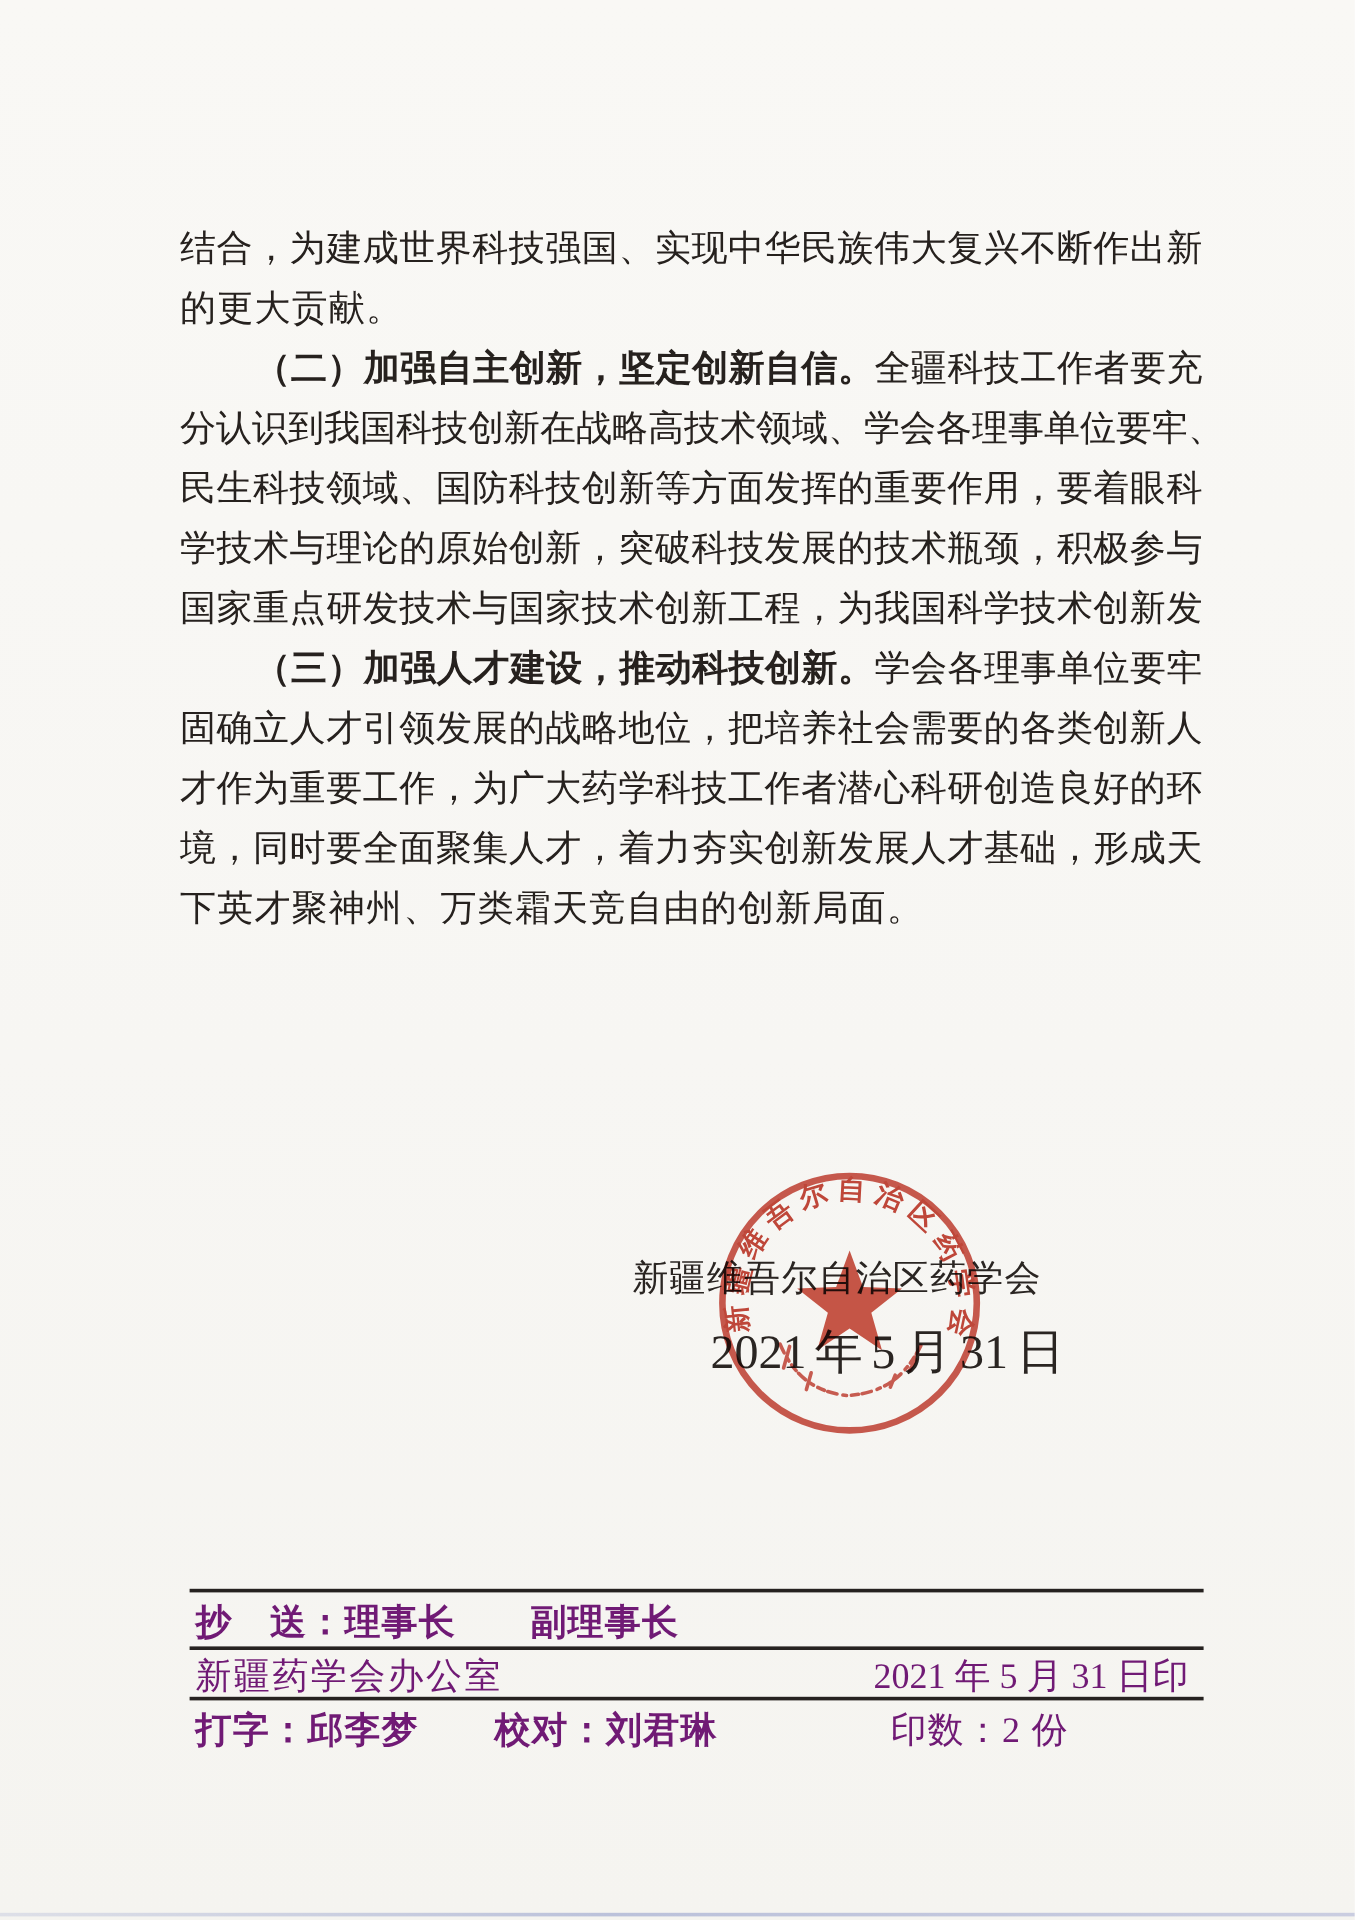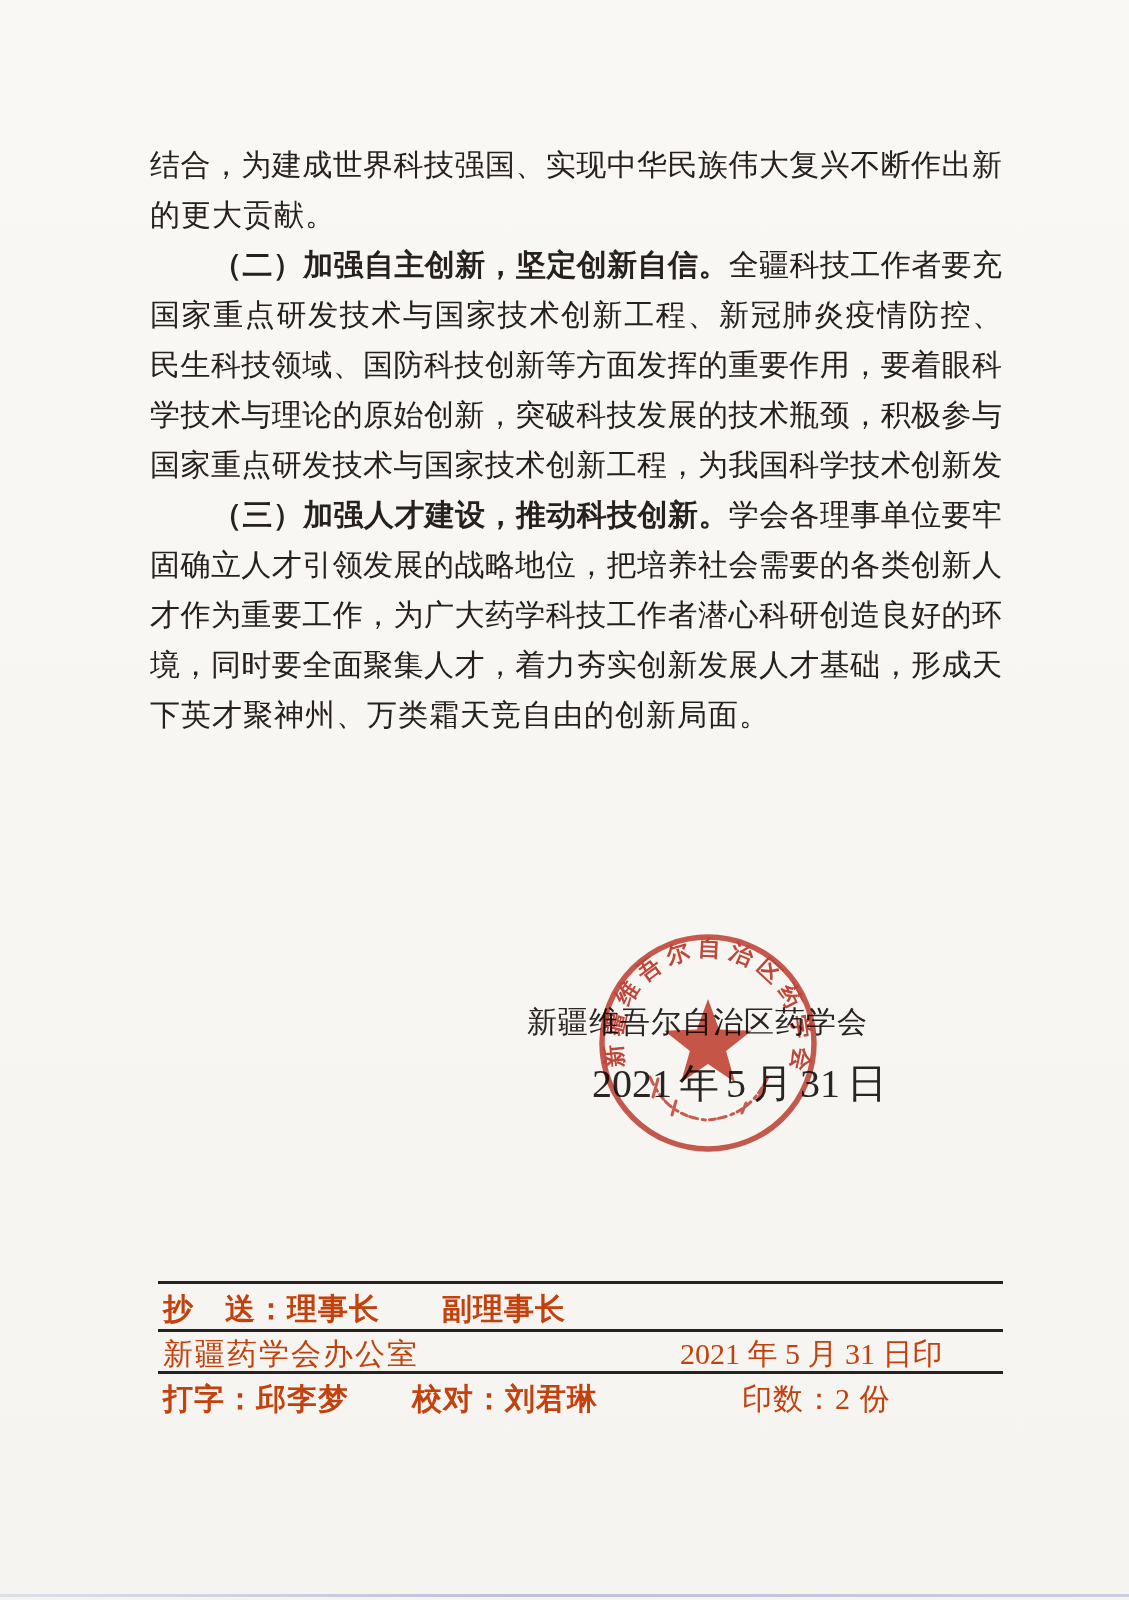--- a/index.html
+++ b/index.html
@@ -5,21 +5,21 @@
   * { margin: 0; padding: 0; box-sizing: border-box; }
   html, body { width: 1129px; height: 1600px; }
   body {
     position: relative;
     width: 1129px; height: 1600px;
     background: linear-gradient(180deg, #f9f8f5 0%, #f7f6f3 55%, #f5f4f0 100%);
     font-family: "Liberation Serif", "DejaVu Serif", serif;
     color: #272220;
     overflow: hidden;
   }
-  .page { position: absolute; inset: 0; }
+  .page { position: absolute; inset: 0; margin-top: 43px; }
 
   
   .doc-body {
     position: absolute;
     left: 150px; top: 140px; width: 852px;
     font-size: 30px; line-height: 50px;
     color: #26211e;
   }
   .line {
     height: 50px; white-space: nowrap;
@@ -49,45 +49,45 @@
   .seal svg { width: 100%; height: 100%; }
 
   
   .rule {
     position: absolute; left: 158px; width: 845px; height: 3px;
     background: #262220;
   }
   .rule1 { top: 1281px; }
   .rule2 { top: 1329px; }
   .rule3 { top: 1371px; }
-  .f-row { position: absolute; white-space: nowrap; font-size: 30px; color: #c2410c; }
+  .f-row { position: absolute; white-space: nowrap; font-size: 30px; color: #701a75; }
   .f-cc { left: 163px; top: 1289px; font-weight: 700; letter-spacing: 1px; }
   .f-office { left: 163px; top: 1334px; font-weight: 400; letter-spacing: 2px; text-align: center; }
-  .f-date { left: 680px; top: 1334px; font-weight: 400; }
+  .f-date { left: 728px; top: 1334px; font-weight: 400; }
   .f-typist { left: 163px; top: 1379px; font-weight: 700; letter-spacing: 1px; text-align: center; }
   .f-typist .gap { margin-left: 2.1em; }
   .f-copies { left: 742px; top: 1379px; font-weight: 400; letter-spacing: 1px; }
 
   
   .scan-edge {
     position: absolute; left: 0; bottom: 3px; width: 100%; height: 3px;
     background: linear-gradient(90deg, rgba(152,162,205,0.25) 0%,
                 rgba(140,152,200,0.55) 45%, rgba(150,158,205,0.45) 100%);
   }
 </style>
 </head>
 <body>
 
 <div class="page">
 
   <div class="doc-body">
     <div class="line">结合，为建成世界科技强国、实现中华民族伟大复兴不断作出新</div>
     <div class="line short">的更大贡献。</div>
     <div class="line indent"><span class="head">（二）加强自主创新，坚定创新自信。</span><span>全疆科技工作者要充</span></div>
-    <div class="line">国家重点研发技术与国家技术创新工程、新冠肺炎疫情防控、</div>
+    <div class="line">分认识到我国科技创新在战略高技术领域、学会各理事单位要牢、</div>
     <div class="line">民生科技领域、国防科技创新等方面发挥的重要作用，要着眼科</div>
     <div class="line">学技术与理论的原始创新，突破科技发展的技术瓶颈，积极参与</div>
     <div class="line">国家重点研发技术与国家技术创新工程，为我国科学技术创新发</div>
     <div class="line indent"><span class="head">（三）加强人才建设，推动科技创新。</span><span>学会各理事单位要牢</span></div>
     <div class="line">固确立人才引领发展的战略地位，把培养社会需要的各类创新人</div>
     <div class="line">才作为重要工作，为广大药学科技工作者潜心科研创造良好的环</div>
     <div class="line">境，同时要全面聚集人才，着力夯实创新发展人才基础，形成天</div>
     <div class="line short">下英才聚神州、万类霜天竞自由的创新局面。</div>
   </div>
 

